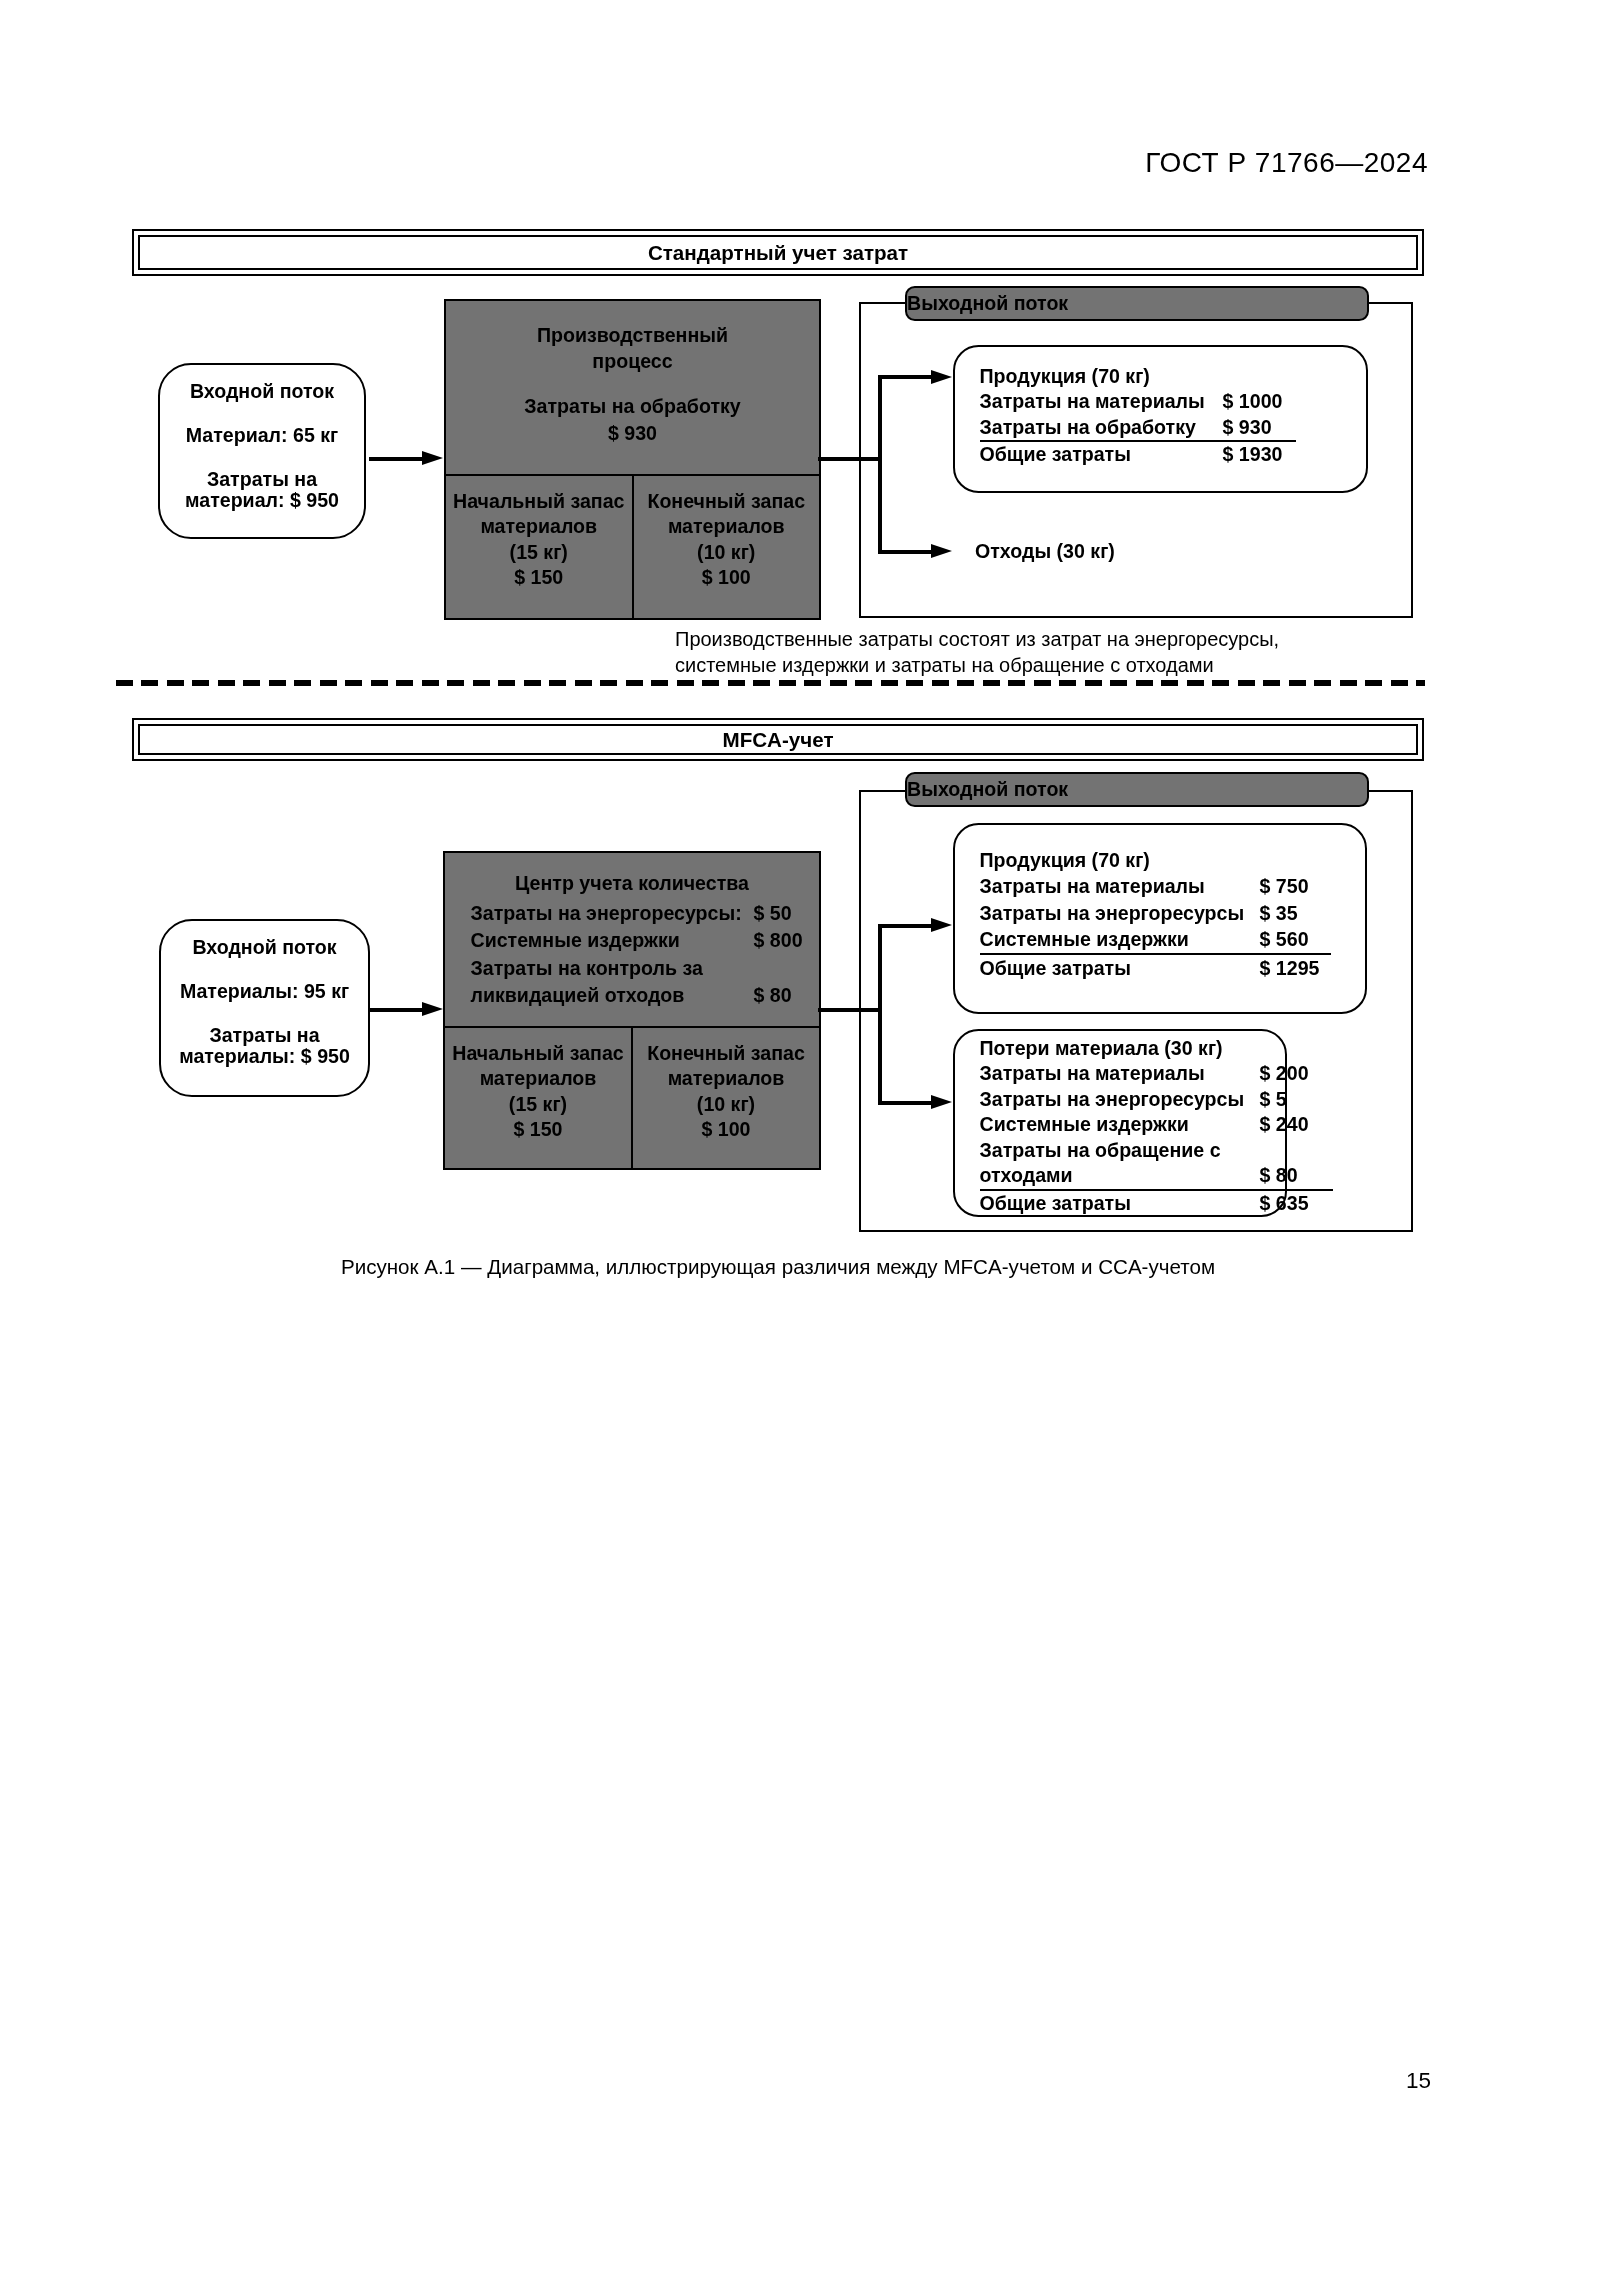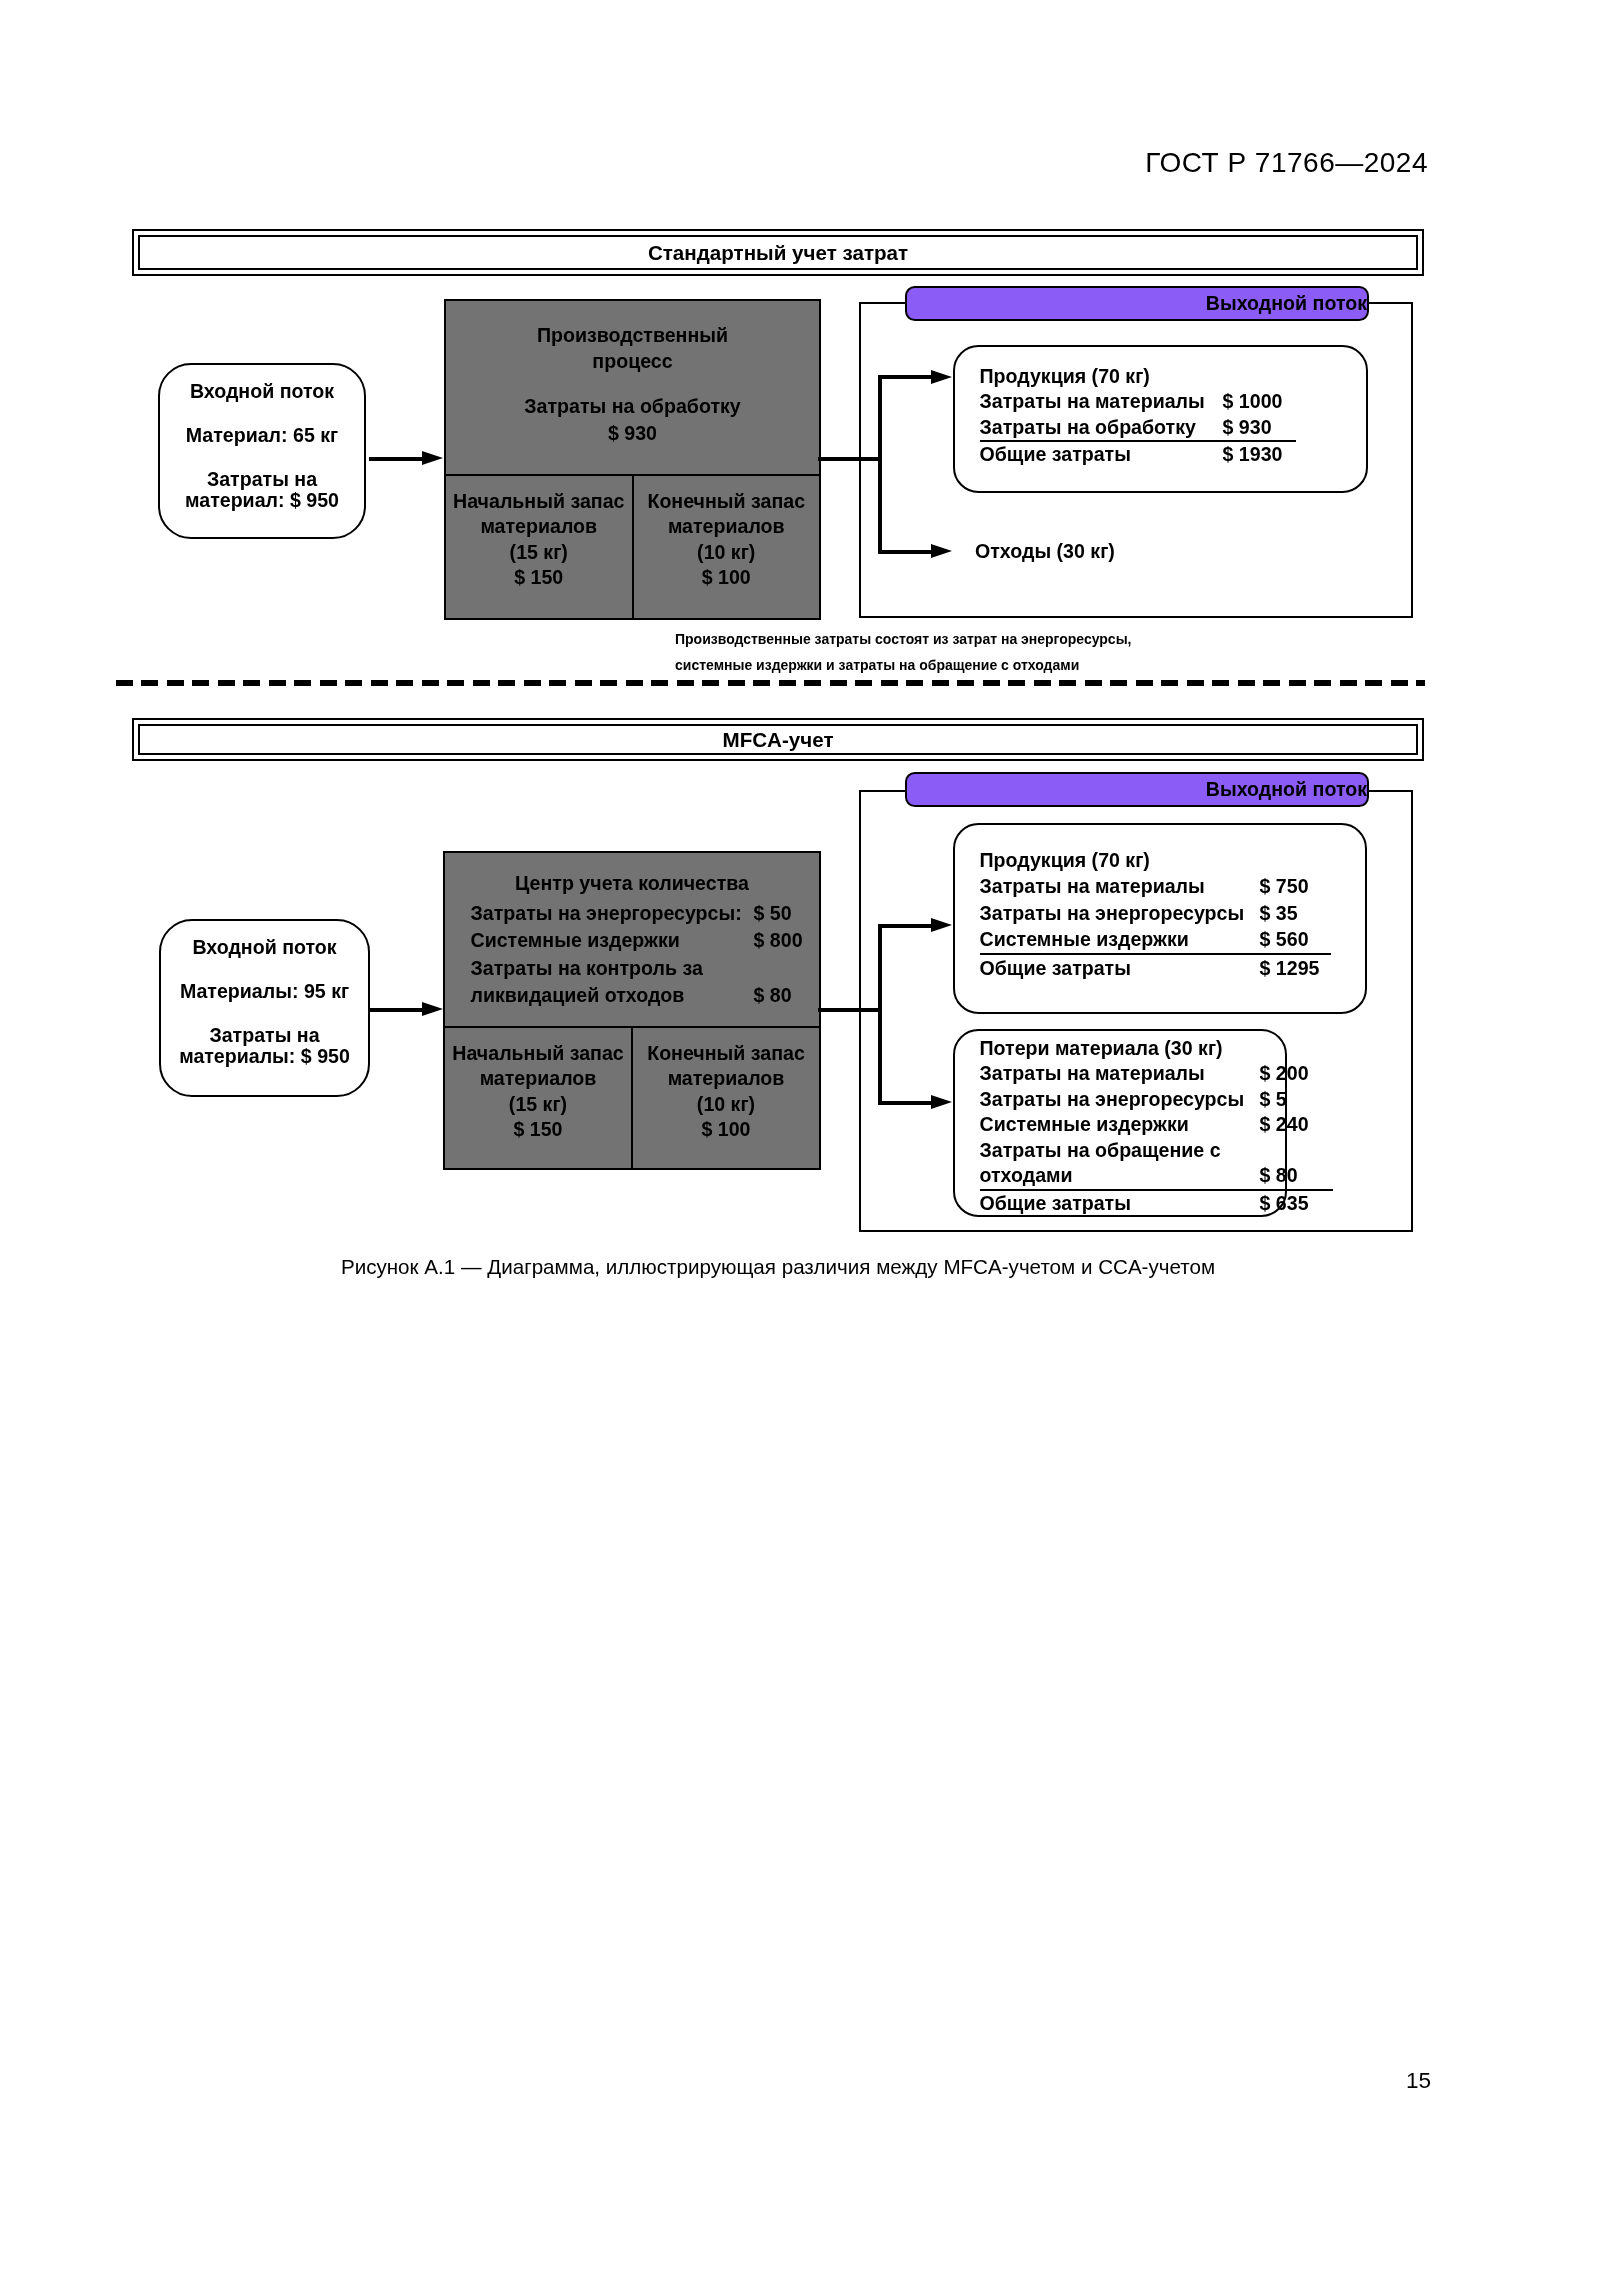--- a/index.html
+++ b/index.html
@@ -59,22 +59,22 @@
   }
   .stock-cell {
     flex: 1; text-align: center; padding-top: 12.7px;
     font-size: 19.6px; font-weight: bold; line-height: 25.5px;
   }
   .stock-cell.second { border-left: 2.9px solid #000; }
 
   
   .frame { position: absolute; border: 2.9px solid #000; background: #fff; }
   .tab {
-    position: absolute; border: 2.9px solid #000; border-radius: 9.8px; background: #8b5cf6;
-    display: flex; align-items: center; justify-content: flex-end;
+    position: absolute; border: 2.9px solid #000; border-radius: 9.8px; background: #737373;
+    display: flex; align-items: center; justify-content: flex-start;
     font-size: 19.6px; font-weight: bold; z-index: 5;
   }
 
   
   .infobox {
     position: absolute; border: 2.9px solid #000; border-radius: 25.5px; background: #fff;
     font-size: 19.6px; font-weight: bold; z-index: 4;
   }
   .mrow { position: relative; white-space: nowrap; }
   .mrow .val { position: absolute; top: 0; }
@@ -98,21 +98,21 @@
   .hline { position: absolute; height: 3.9px; background: #000; z-index: 2; }
   .vline { position: absolute; width: 3.9px; background: #000; z-index: 2; }
   .arrowhead {
     position: absolute; width: 0; height: 0; z-index: 2;
     border-top: 7.8px solid transparent; border-bottom: 7.8px solid transparent;
     border-left: 21.6px solid #000;
   }
 
   
   .note {
-    position: absolute; font-size: 14px; font-weight: bold; line-height: 25.5px;
+    position: absolute; font-size: 20px; font-weight: normal; line-height: 25.5px;
     white-space: nowrap;
   }
   .dashline {
     position: absolute; height: 5.9px;
     background: repeating-linear-gradient(to right, #000 0px, #000 16.7px, transparent 16.7px, transparent 25.5px);
   }
   .caption {
     position: absolute; left: 132px; width: 1292px; top: 1255px;
     text-align: center; font-size: 20.6px; font-weight: normal;
   }

